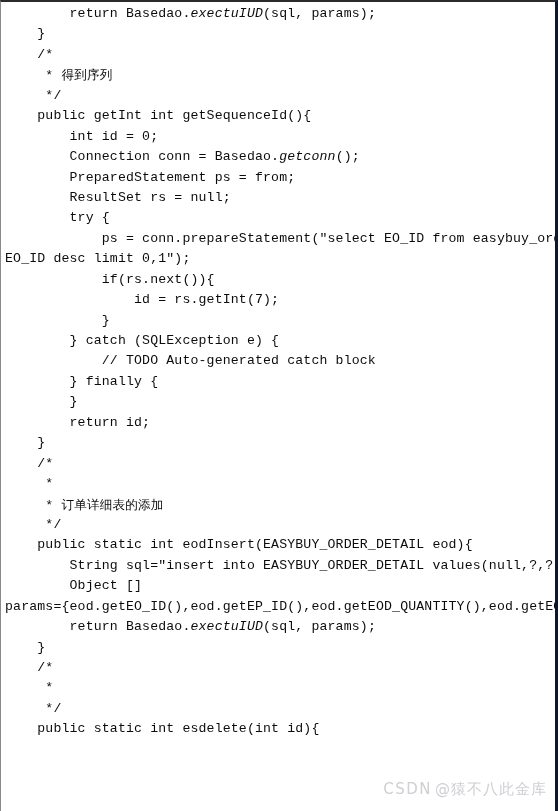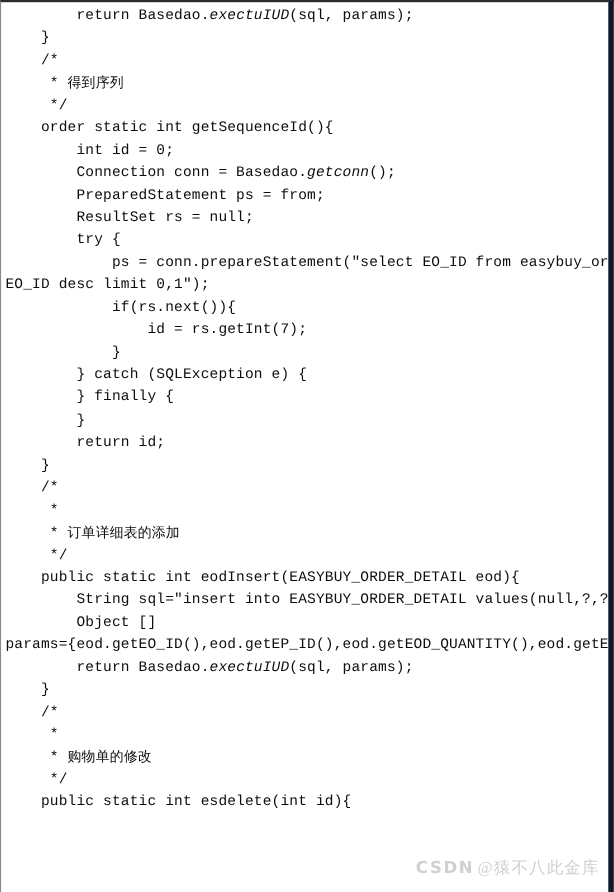--- a/index.html
+++ b/index.html
@@ -15,21 +15,21 @@
   }
 
   #code-viewer {
     position: relative;
     width: 558px;
     height: 811px;
     box-sizing: border-box;
     background: #ffffff;
     border-top: 2px solid #2b2b2b;
     border-left: 1px solid #8a8a8a;
-    border-right: 5px solid #0f172a;
+    border-right: 3px solid #0f172a;
     overflow: hidden;
   }
 
   #code-listing {
     position: absolute;
     left: 0;
     top: 0;
     right: 0;
     padding: 2px 0 0 0;
     margin: 0;
@@ -64,63 +64,63 @@
     position: absolute;
     right: 8px;
     bottom: 12px;
     font-family: "DejaVu Sans", "Liberation Sans", sans-serif;
     font-size: 15px;
     color: #cfcfd4;
     letter-spacing: 1px;
     user-select: none;
     white-space: nowrap;
   }
-  #watermark .wm-brand { letter-spacing: 1.5px; font-weight: bold; }
-  #watermark .wm-user { margin-left: 3px; font-family: Liberation Serif, serif; }
+  #watermark .wm-brand { letter-spacing: 1.5px; }
+  #watermark .wm-user { margin-left: 3px; }
 </style>
 </head>
 <body>
 
 <div id="code-viewer">
 
   <div id="code-listing">
       <span class="code-line has-em">        return Basedao.<em>exectuIUD</em>(sql, params);</span>
       <span class="code-line">    }</span>
       <span class="code-line">    /*</span>
       <span class="code-line">     * <span class="cjk">得到序列</span></span>
       <span class="code-line">     */</span>
-      <span class="code-line">    order static int getSequenceId(){</span>
+      <span class="code-line">    public getInt int getSequenceId(){</span>
       <span class="code-line">        int id = 0;</span>
       <span class="code-line has-em">        Connection conn = Basedao.<em>getconn</em>();</span>
       <span class="code-line">        PreparedStatement ps = from;</span>
       <span class="code-line">        ResultSet rs = null;</span>
       <span class="code-line">        try {</span>
       <span class="code-line">            ps = conn.prepareStatement("select EO_ID from easybuy_order order by</span>
       <span class="code-line">EO_ID desc limit 0,1");</span>
       <span class="code-line">            if(rs.next()){</span>
       <span class="code-line">                id = rs.getInt(7);</span>
       <span class="code-line">            }</span>
       <span class="code-line">        } catch (SQLException e) {</span>
+      <span class="code-line">            // TODO Auto-generated catch block</span>
       <span class="code-line">        } finally {</span>
       <span class="code-line">        }</span>
       <span class="code-line">        return id;</span>
       <span class="code-line">    }</span>
       <span class="code-line">    /*</span>
       <span class="code-line">     *</span>
       <span class="code-line">     * <span class="cjk">订单详细表的添加</span></span>
       <span class="code-line">     */</span>
       <span class="code-line">    public static int eodInsert(EASYBUY_ORDER_DETAIL eod){</span>
       <span class="code-line">        String sql="insert into EASYBUY_ORDER_DETAIL values(null,?,?,?,?)";</span>
       <span class="code-line">        Object []</span>
       <span class="code-line">params={eod.getEO_ID(),eod.getEP_ID(),eod.getEOD_QUANTITY(),eod.getEOD_COST()};</span>
       <span class="code-line has-em">        return Basedao.<em>exectuIUD</em>(sql, params);</span>
       <span class="code-line">    }</span>
       <span class="code-line">    /*</span>
       <span class="code-line">     *</span>
-      <span class="code-line">     * <span class="cjk">购物单的修改</span></span>
       <span class="code-line">     */</span>
       <span class="code-line">    public static int esdelete(int id){</span>
     </div>
 
   <div id="watermark">
     <span class="wm-brand">CSDN</span><span class="wm-user">@猿不八此金库</span>
   </div>
 
 </div>
 

